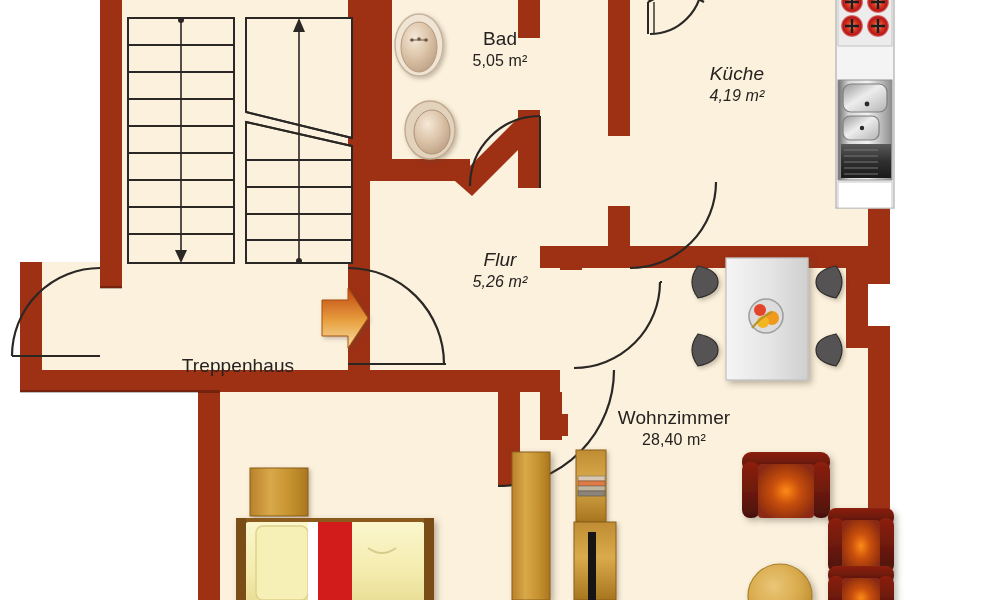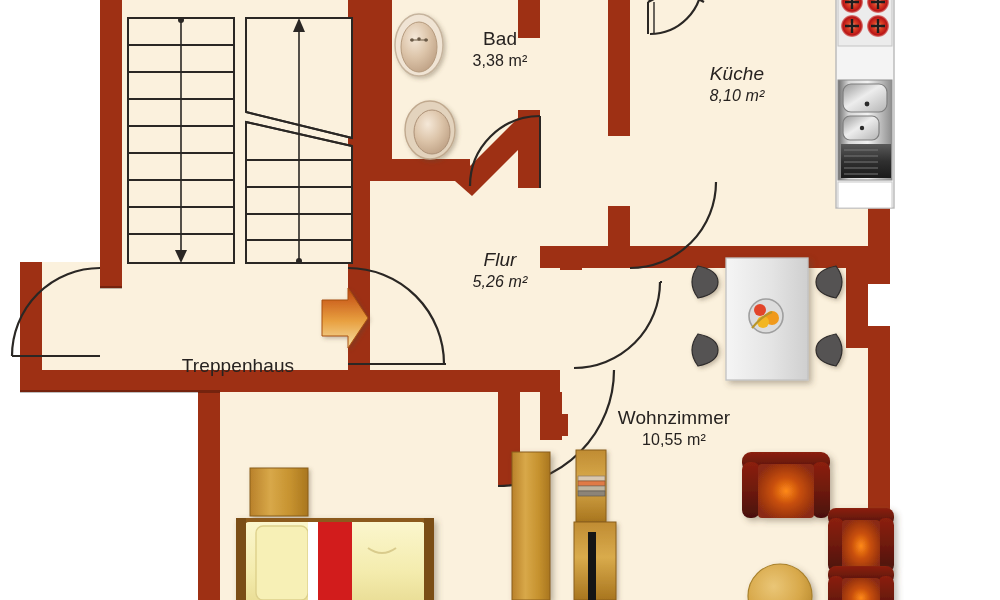--- a/index.html
+++ b/index.html
@@ -369,36 +369,36 @@
         <path d="M 368 548 q 14 10 28 0" stroke="#d9cb8c" stroke-width="2" fill="none"></path>
         <rect x="236" y="518" width="10" height="90" fill="#7a4d15"></rect>
         <rect x="424" y="518" width="10" height="90" fill="#7a4d15"></rect>
       </g>
     </g>
 
   </svg>
 
   <div class="room-label" style="left:500px; top:27px;">
     <span class="rl-name">Bad</span>
-    <span class="rl-area">3,38 m²</span>
+    <span class="rl-area">5,05 m²</span>
   </div>
 
   <div class="room-label" style="left:737px; top:62px;font-style:italic;">
     <span class="rl-name">Küche</span>
-    <span class="rl-area">8,10 m²</span>
+    <span class="rl-area">4,19 m²</span>
   </div>
 
   <div class="room-label" style="left:500px; top:248px;font-style:italic;">
     <span class="rl-name">Flur</span>
     <span class="rl-area">5,26 m²</span>
   </div>
 
   <div class="room-label single" style="left:238px; top:318px;">
     <span class="rl-name">Treppenhaus</span>
   </div>
 
   <div class="room-label" style="left:674px; top:406px;">
     <span class="rl-name">Wohnzimmer</span>
-    <span class="rl-area">10,55 m²</span>
+    <span class="rl-area">28,40 m²</span>
   </div>
 
 
 </div>
 
 </body></html>

